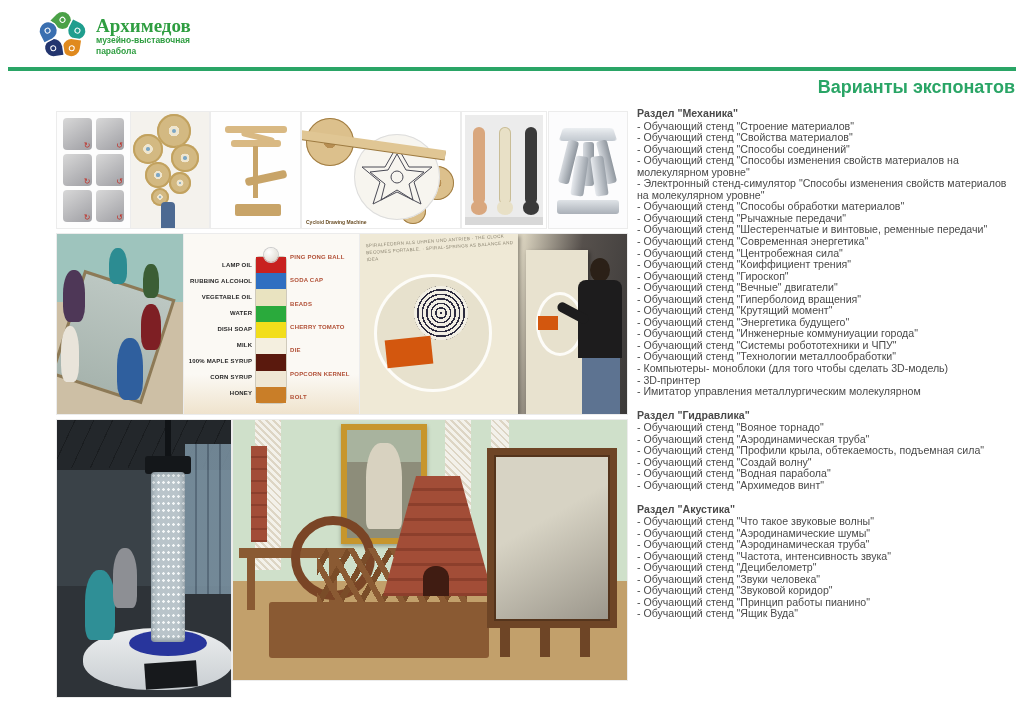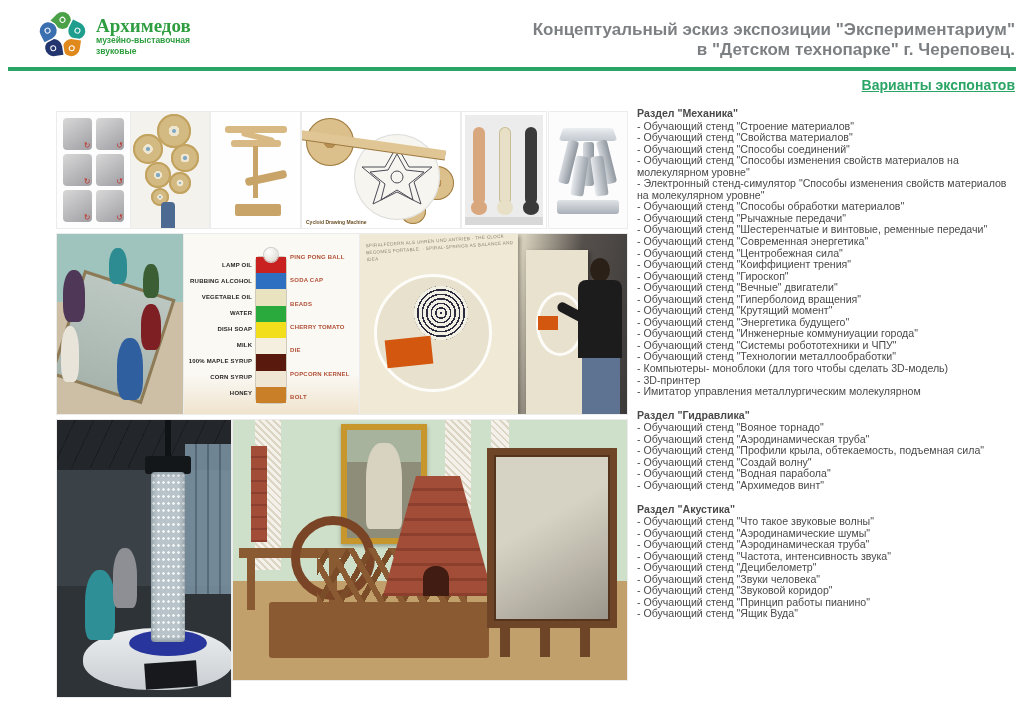--- a/index.html
+++ b/index.html
@@ -17,21 +17,21 @@
   
   .logo{position:absolute;left:34px;top:8px;display:flex;align-items:flex-start;}
   .flower{position:relative;width:54px;height:52px;}
   .petal{position:absolute;left:20px;top:19px;width:17px;height:17px;border-radius:50% 50% 50% 0;box-shadow:0 0 0 1.5px #fff;}
   .petal i{position:absolute;left:5px;top:5px;width:6px;height:6px;border:1.2px solid #fff;border-radius:50%;display:block;}
   .logo-text{margin-left:8px;padding-top:8px;color:var(--logo-green);}
   .logo-text .l1{font-family:"Liberation Serif",serif;font-size:19px;font-weight:bold;line-height:1;}
   .logo-text .l2,.logo-text .l3{font-size:8.5px;font-weight:bold;line-height:1.25;}
   .title-block{position:absolute;right:9px;top:20px;text-align:right;color:var(--title-gray);font-size:17px;font-weight:bold;line-height:1.2;}
   .green-line{position:absolute;left:8px;right:8px;top:67px;height:4px;background:var(--accent-green);}
-  .subtitle{position:absolute;right:9px;top:77px;color:var(--accent-green);font-size:14px;font-weight:bold;text-decoration:underline;}
+  .subtitle{position:absolute;right:9px;top:77px;color:var(--accent-green);font-size:18px;font-weight:bold;}
 
   
   .exhibits{position:absolute;left:637px;top:108px;width:382px;color:var(--body-text);font-size:10.6px;line-height:1.09;}
   .section{margin-bottom:12px;}
   .section-title{font-weight:bold;margin-bottom:1px;}
   .section ul{list-style:none;}
   .section li{margin:0;}
 
   
   .ph{position:absolute;overflow:hidden;box-shadow:0 0 0 1px #ececec;}
@@ -145,28 +145,24 @@
       <div class="petal" style="background:#23356f;transform:rotate(216deg) translate(0,-15px) rotate(45deg);">
           <i></i>
         </div>
       <div class="petal" style="background:#3a6fb0;transform:rotate(288deg) translate(0,-15px) rotate(45deg);">
           <i></i>
         </div>
     </div>
     <div class="logo-text">
       <div class="l1">Архимедов</div>
       <div class="l2">музейно-выставочная</div>
-      <div class="l3">звуковые</div>
-    </div>
-  </div>
-
-  <div class="title-block">
-    <div>Концептуальный эскиз экспозиции "Экспериментариум"</div>
-    <div>в "Детском технопарке" г. Череповец.</div>
-  </div>
+      <div class="l3">парабола</div>
+    </div>
+  </div>
+
 
   <div class="green-line"></div>
   <div class="subtitle">Варианты экспонатов</div>
 
   <div class="exhibits">
     <div class="section">
       <div class="section-title">Раздел "Механика"</div>
       <ul>
 
       <li>- Обучающий стенд "Строение материалов"</li>

